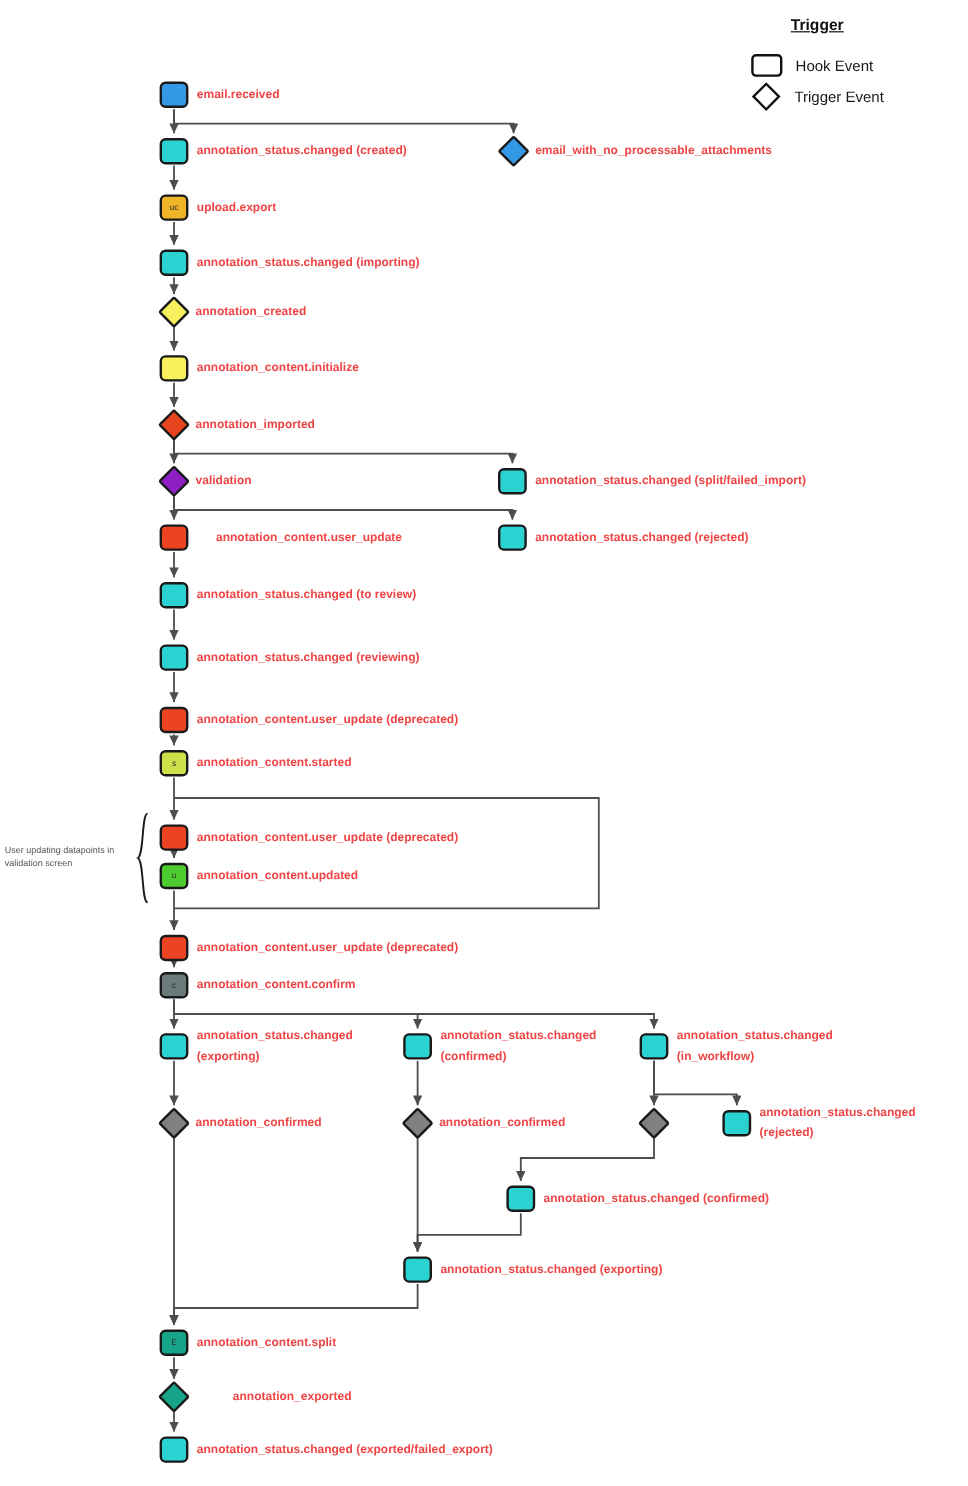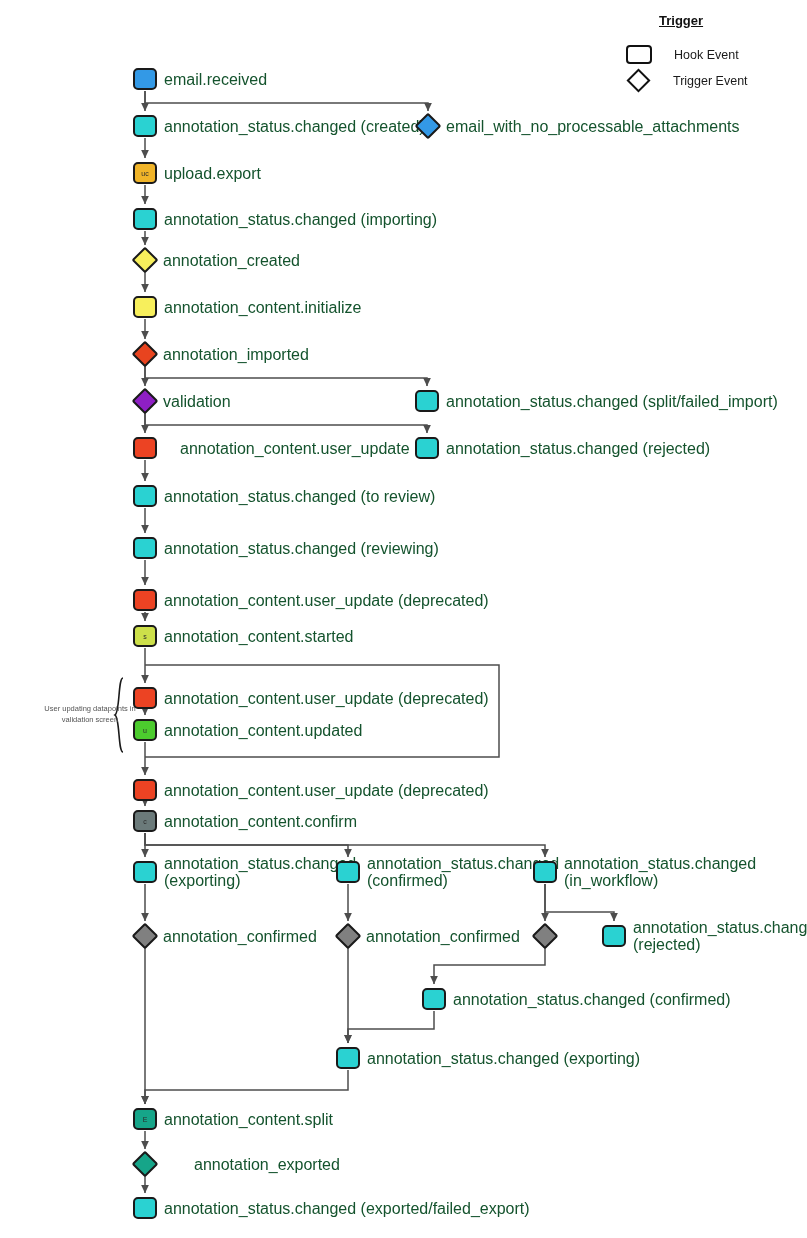--- a/index.html
+++ b/index.html
@@ -8,33 +8,33 @@
   #canvas{position:absolute;left:0;top:0;width:807px;height:1238px;}
   svg.edges{position:absolute;left:0;top:0;width:807px;height:1238px;pointer-events:none;}
 
   .node{position:absolute;transform:translate(-50%,-50%);}
   .shape-rect{width:24px;height:22px;border:2px solid #1a1a1a;border-radius:5px;
               box-sizing:border-box;display:flex;align-items:center;justify-content:center;}
   .shape-diamond{width:19px;height:19px;border:2px solid #1a1a1a;box-sizing:border-box;
                  transform:rotate(45deg);border-radius:2px;}
   .badge{font-size:7px;color:#2b2b2b;font-family:"Liberation Sans",sans-serif;line-height:1;}
 
-  .label{position:absolute;font-size:16px;color:#14532d;line-height:17px;
-         white-space:pre-line;transform:translateY(-50%);}
+  .label{position:absolute;font-size:10px;color:#ef4444;line-height:17px;
+         white-space:pre-line;transform:translateY(-50%);font-weight:bold;}
 
   .legend-title{position:absolute;font-size:13px;font-weight:bold;color:#111;
                 text-decoration:underline;}
-  .legend-row{position:absolute;display:flex;align-items:center;gap:22px;}
+  .legend-row{position:absolute;display:flex;align-items:center;gap:11px;}
   .legend-box{width:26px;height:19px;border:2.2px solid #111;border-radius:4px;box-sizing:border-box;background:#fff;}
   .legend-dia{width:17px;height:17px;border:2.2px solid #111;box-sizing:border-box;
               transform:rotate(45deg);background:#fff;margin-left:4px;margin-right:4px;}
   .legend-txt{font-size:12.5px;color:#1a1a1a;}
 
-  .note{position:absolute;font-size:7.5px;color:#555;text-align:center;line-height:11px;
-        white-space:pre-line;transform:translateY(-50%);margin-left:34px;}
+  .note{position:absolute;font-size:7.5px;color:#555;line-height:11px;
+        white-space:pre-line;transform:translateY(-50%);}
 </style>
 </head>
 <body>
 
 <div id="canvas">
 
   <svg class="edges" viewBox="0 0 807 1238">
     <defs>
       <marker id="arrow" markerWidth="7" markerHeight="7" refX="5.4" refY="2.6" orient="auto" markerUnits="strokeWidth">
         <path d="M0,0 L0,5.2 L5.6,2.6 z" fill="#4d4d4d"></path>

